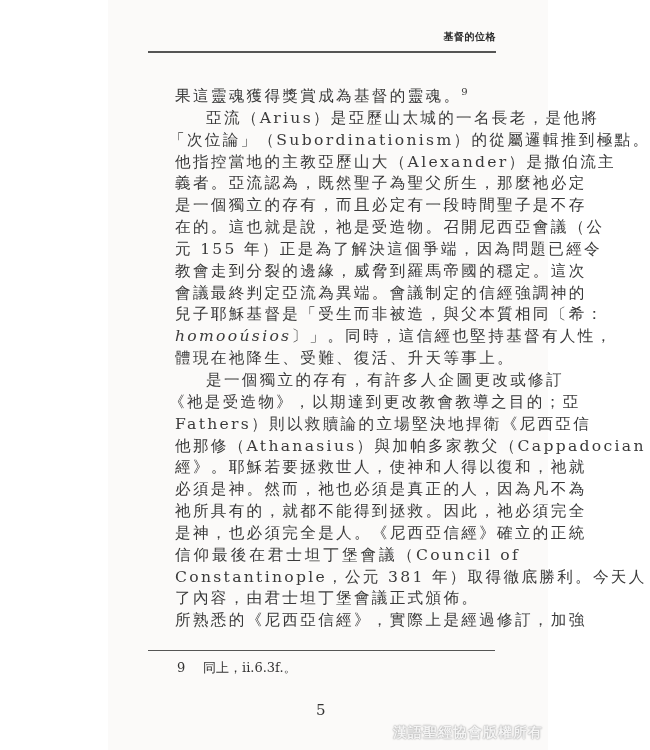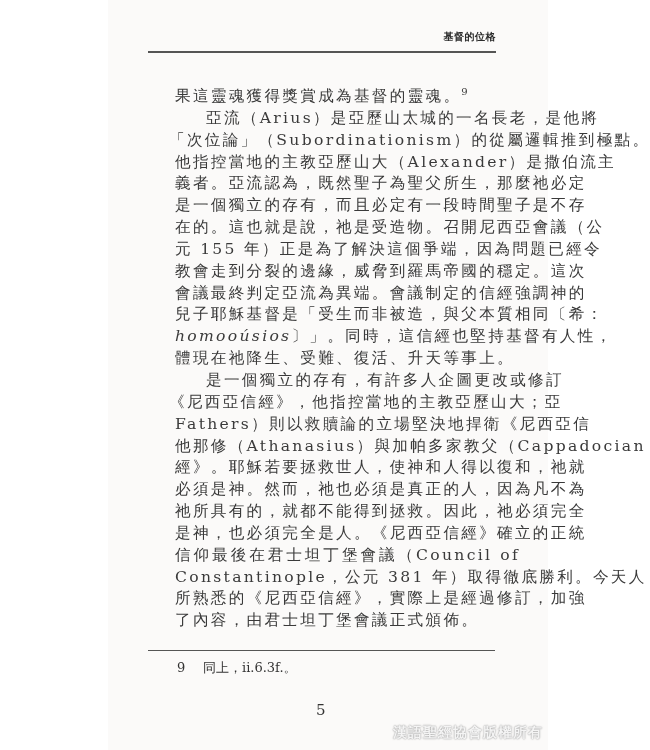--- a/index.html
+++ b/index.html
@@ -63,31 +63,31 @@
   <div class="line">義者。亞流認為，既然聖子為聖父所生，那麼祂必定</div>
   <div class="line">是一個獨立的存有，而且必定有一段時間聖子是不存</div>
   <div class="line">在的。這也就是說，祂是受造物。召開尼西亞會議（公</div>
   <div class="line">元 155 年）正是為了解決這個爭端，因為問題已經令</div>
   <div class="line">教會走到分裂的邊緣，威脅到羅馬帝國的穩定。這次</div>
   <div class="line">會議最終判定亞流為異端。會議制定的信經強調神的</div>
   <div class="line">兒子耶穌基督是「受生而非被造，與父本質相同〔希：</div>
   <div class="line"><span class="it">homooúsios</span><span>〕」。同時，這信經也堅持基督有人性，</span></div>
   <div class="line last">體現在祂降生、受難、復活、升天等事上。</div>
   <div class="line indent">是一個獨立的存有，有許多人企圖更改或修訂</div>
-  <div class="line hang">《尼西亞信經》，他指控當地的主教亞歷山大；亞</div>
+  <div class="line hang">《祂是受造物》，以期達到更改教會教導之目的；亞</div>
   <div class="line">Fathers）則以救贖論的立場堅決地捍衛《尼西亞信</div>
   <div class="line">他那修（Athanasius）與加帕多家教父（Cappadocian</div>
   <div class="line">經》。耶穌若要拯救世人，使神和人得以復和，祂就</div>
   <div class="line">必須是神。然而，祂也必須是真正的人，因為凡不為</div>
   <div class="line">祂所具有的，就都不能得到拯救。因此，祂必須完全</div>
   <div class="line">是神，也必須完全是人。《尼西亞信經》確立的正統</div>
   <div class="line">信仰最後在君士坦丁堡會議（Council of</div>
   <div class="line">Constantinople，公元 381 年）取得徹底勝利。今天人</div>
+  <div class="line last">了內容，由君士坦丁堡會議正式頒佈。</div>
   <div class="line">所熟悉的《尼西亞信經》，實際上是經過修訂，加強</div>
-  <div class="line last">了內容，由君士坦丁堡會議正式頒佈。</div>
 </div>
 
 <div class="foot-rule"></div>
 <div class="footnote">
   <span class="num">9</span><span>同上，ii.6.3f.。</span>
 </div>
 
 <div class="page-number">5</div>
 <div class="watermark">漢語聖經協會版權所有</div>
 

